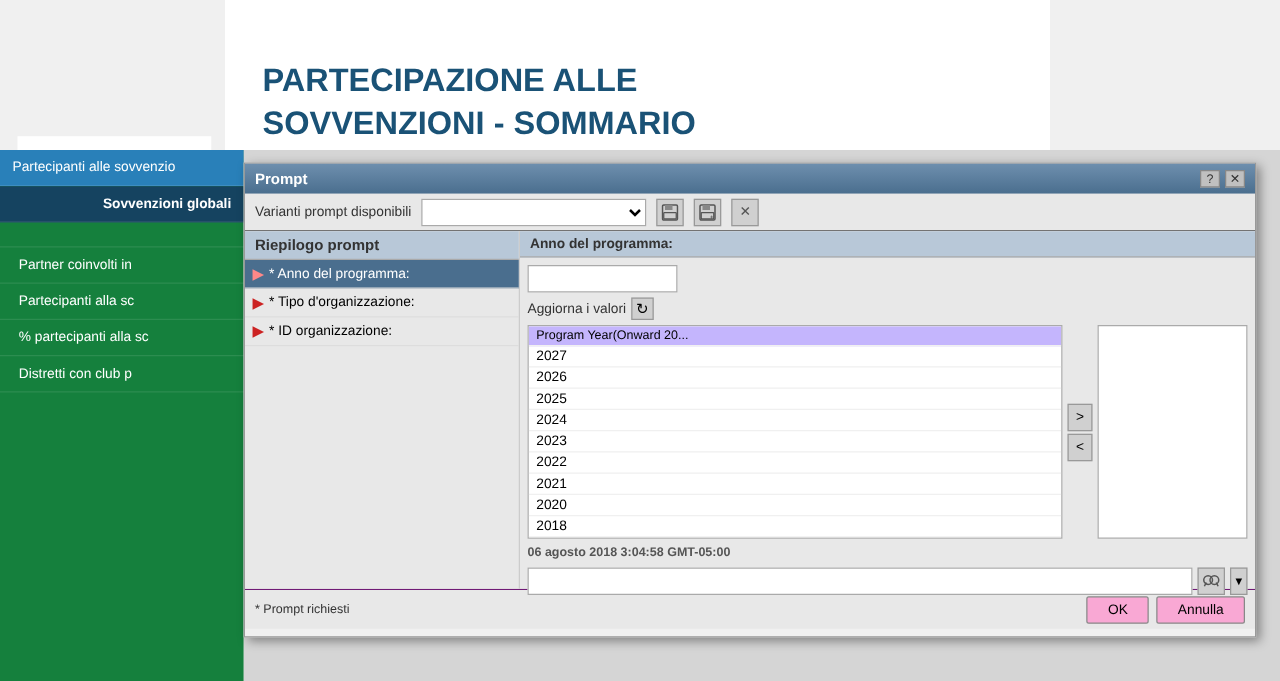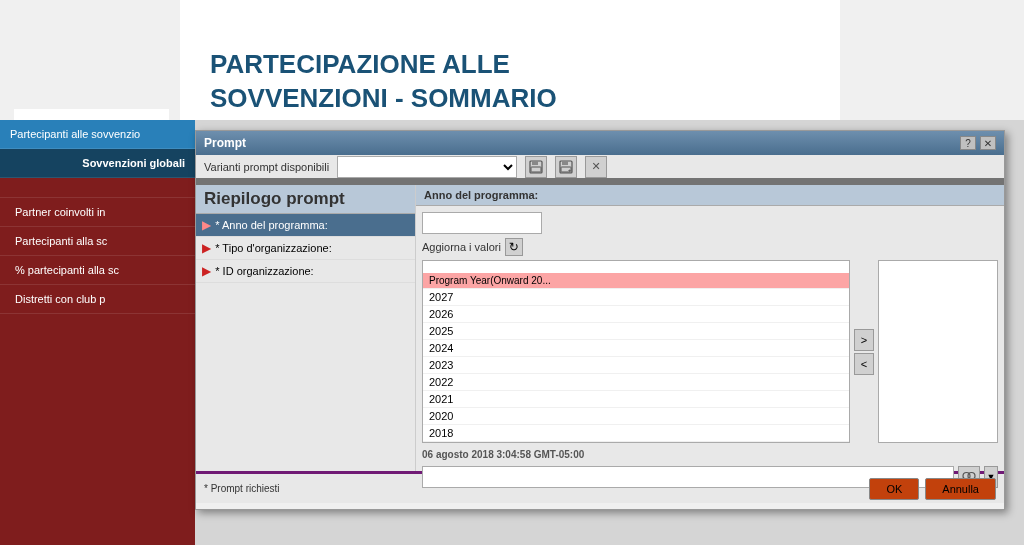--- a/index.html
+++ b/index.html
@@ -40,21 +40,21 @@
       margin-top: 28px;
     }
 
     
     .sidebar {
       position: absolute;
       top: 120px;
       left: 0;
       width: 195px;
       height: 425px;
-      background: #7f1d1d;
+      background: #15803d;
     }
 
     .rotary-logo {
       position: absolute;
       top: 109px;
       left: 14px;
       width: 155px;
       height: 71px;
       background: white;
       display: flex;
@@ -149,21 +149,21 @@
       display: flex;
       align-items: center;
       justify-content: center;
       cursor: pointer;
       color: #333;
     }
 
     
     .dialog-toolbar {
       background: #e8e8e8;
-      border-bottom: 7px solid #737373;
+      border-bottom: 1px solid #737373;
       padding: 4px 8px;
       display: flex;
       align-items: center;
       gap: 8px;
       height: 30px;
     }
 
     .toolbar-label {
       font-size: 11px;
       color: #333;
@@ -198,21 +198,21 @@
     
     .left-panel {
       width: 220px;
       background: #e8e8e8;
       border-right: 1px solid #ccc;
     }
 
     .panel-header {
       background: #b8c8d8;
       padding: 4px 8px;
-      font-size: 17px;
+      font-size: 12px;
       font-weight: bold;
       color: #333;
       border-bottom: 1px solid #aaa;
     }
 
     .prompt-item {
       display: flex;
       align-items: center;
       padding: 4px 6px;
       cursor: pointer;
@@ -304,23 +304,22 @@
     }
 
     .list-item {
       padding: 2px 6px;
       font-size: 11px;
       border-bottom: 1px solid #f0f0f0;
       cursor: pointer;
     }
 
     .list-item.header-item {
-      background: #fca5a5;
+      background: #c4b5fd;
       font-size: 10px;
-      margin-top: 12px;
     }
 
     .arrow-btns {
       display: flex;
       flex-direction: column;
       gap: 2px;
       justify-content: center;
     }
 
     .arrow-btn {
@@ -383,42 +382,42 @@
       display: flex;
       align-items: center;
       justify-content: center;
       font-size: 9px;
     }
 
     
     .dialog-footer {
       height: 32px;
       background: #e8e8e8;
-      border-top: 3px solid #701a75;
+      border-top: 1px solid #701a75;
       display: flex;
       align-items: center;
       justify-content: space-between;
       padding: 0 8px;
     }
 
     .required-note {
       font-size: 10px;
       color: #333;
     }
 
     .footer-buttons {
       display: flex;
       gap: 6px;
     }
 
     .footer-btn {
       padding: 4px 16px;
       font-size: 11px;
       border: 1px solid #888;
-      background: #c2410c;
+      background: #f9a8d4;
       cursor: pointer;
       border-radius: 2px;
     }
 
     
     .list-box::-webkit-scrollbar {
       width: 12px;
     }
     .list-box::-webkit-scrollbar-track {
       background: #e0e0e0;

